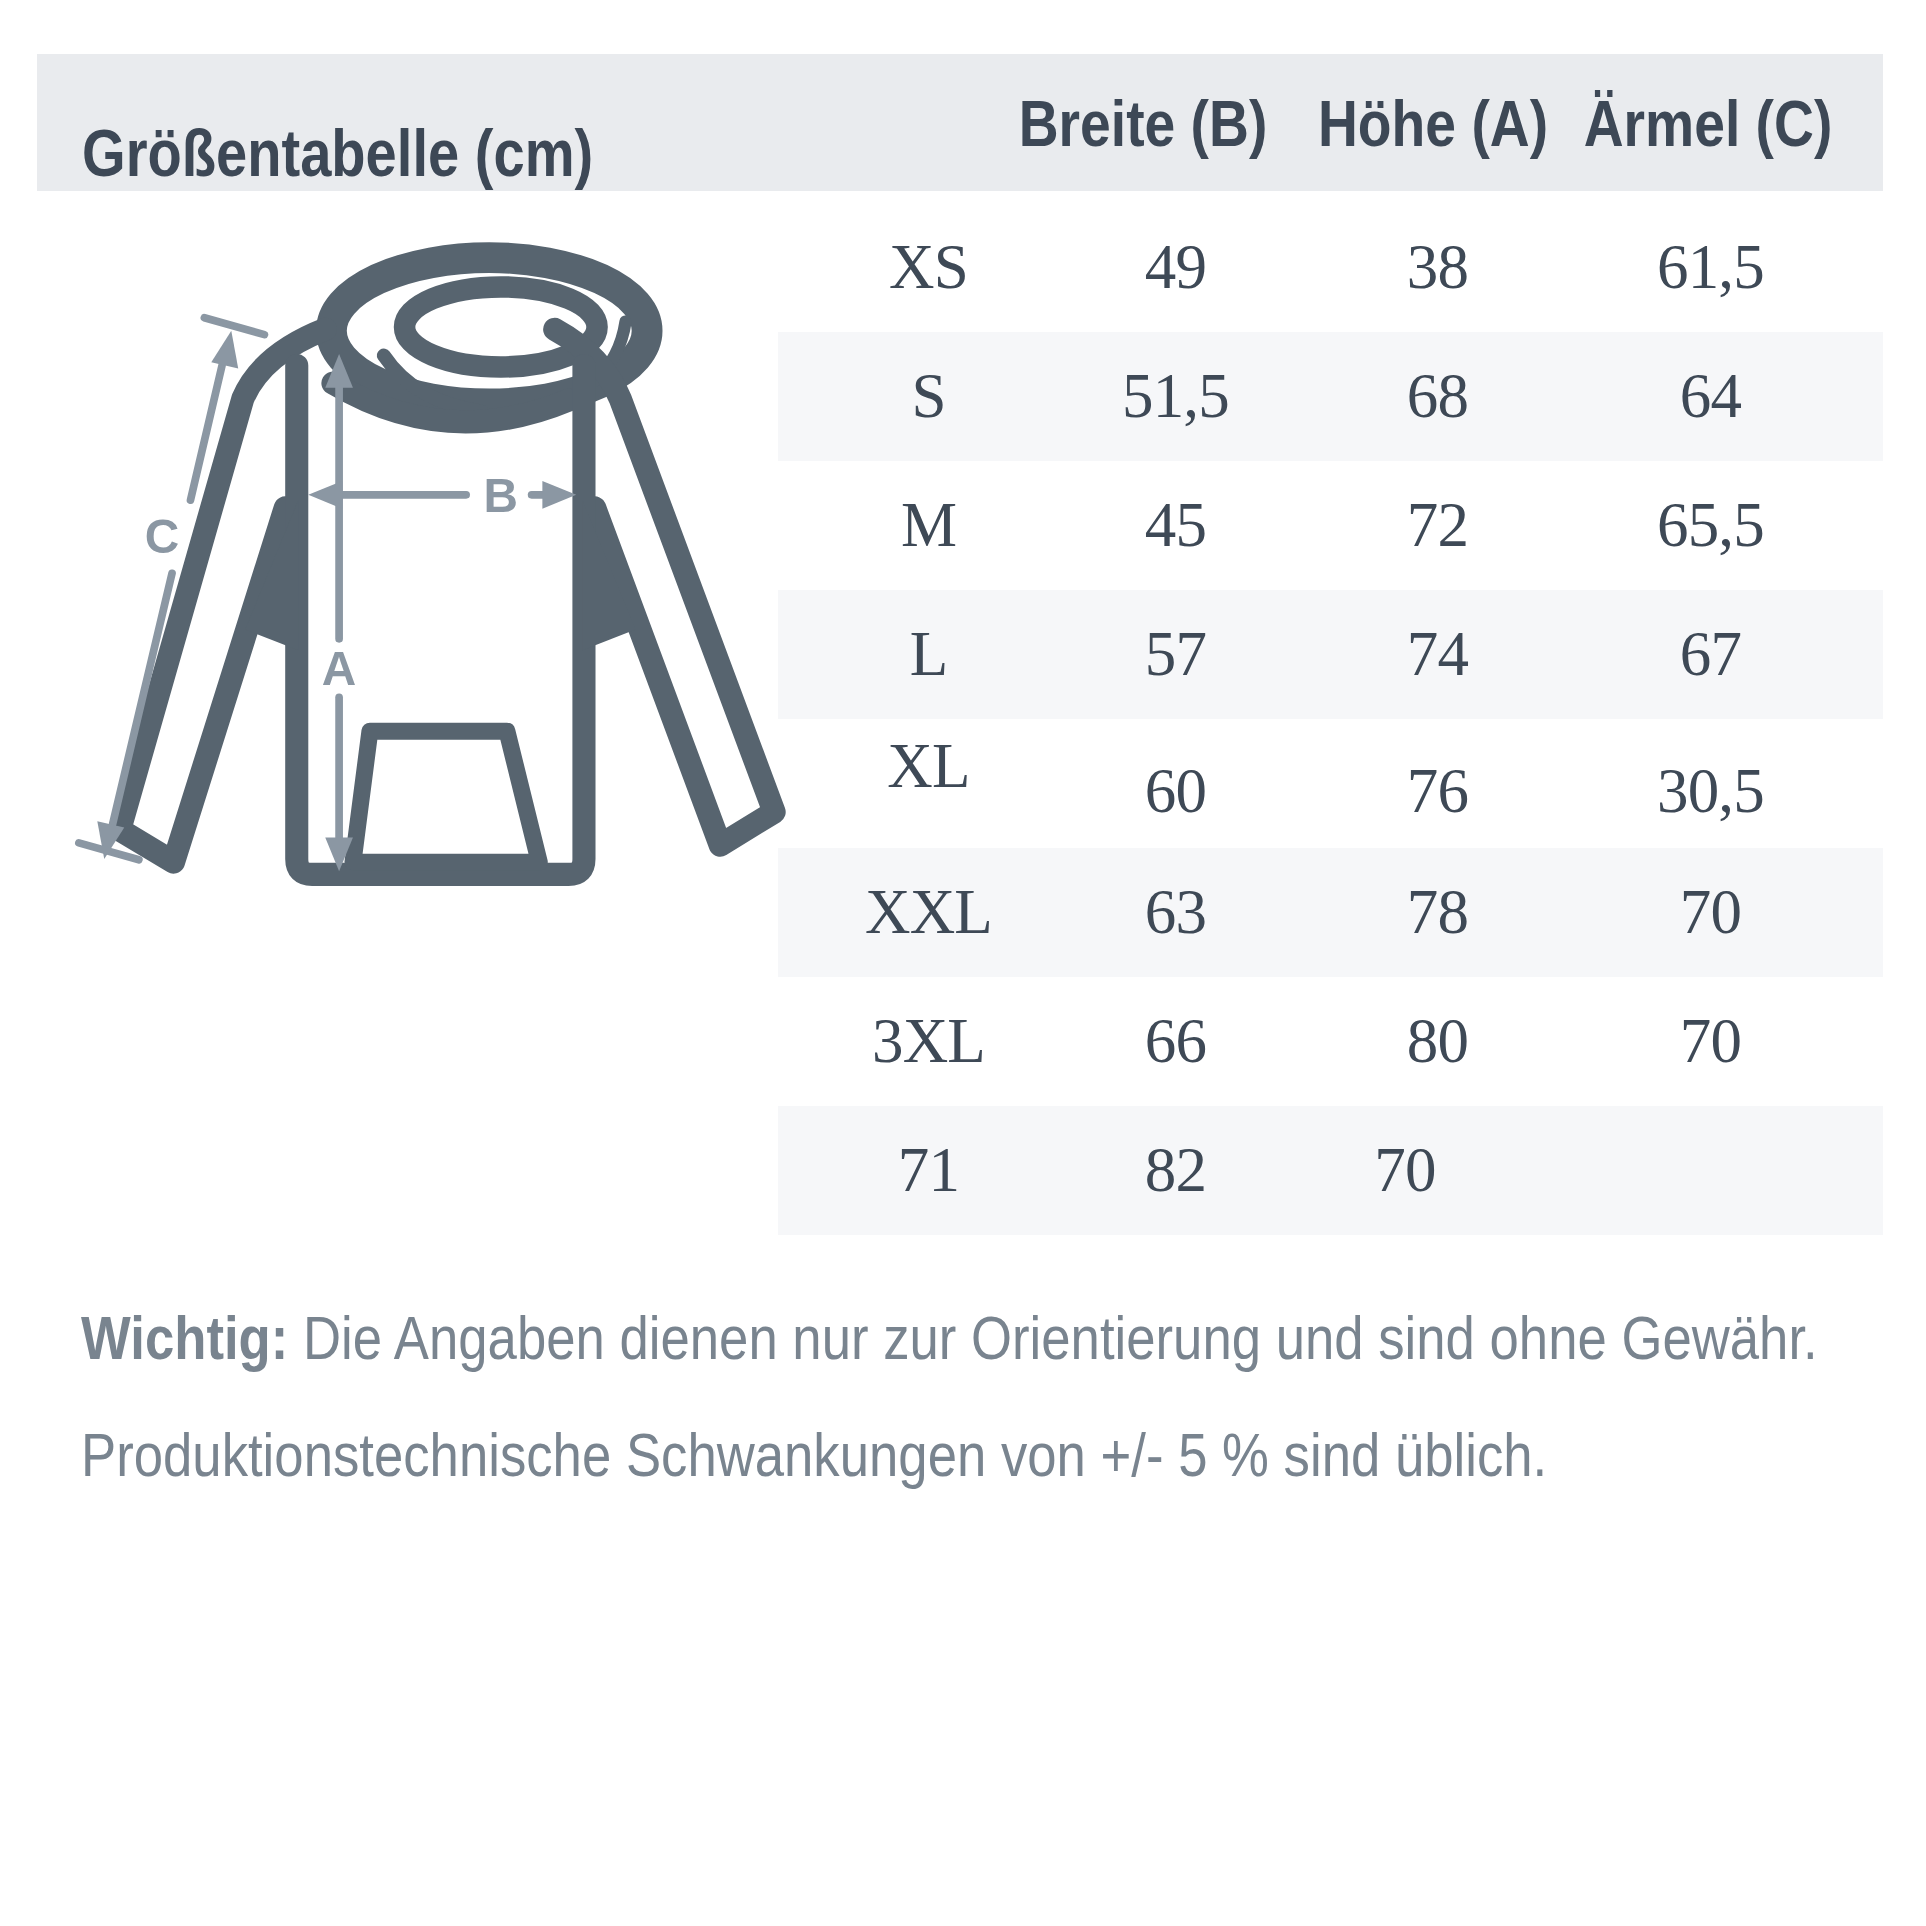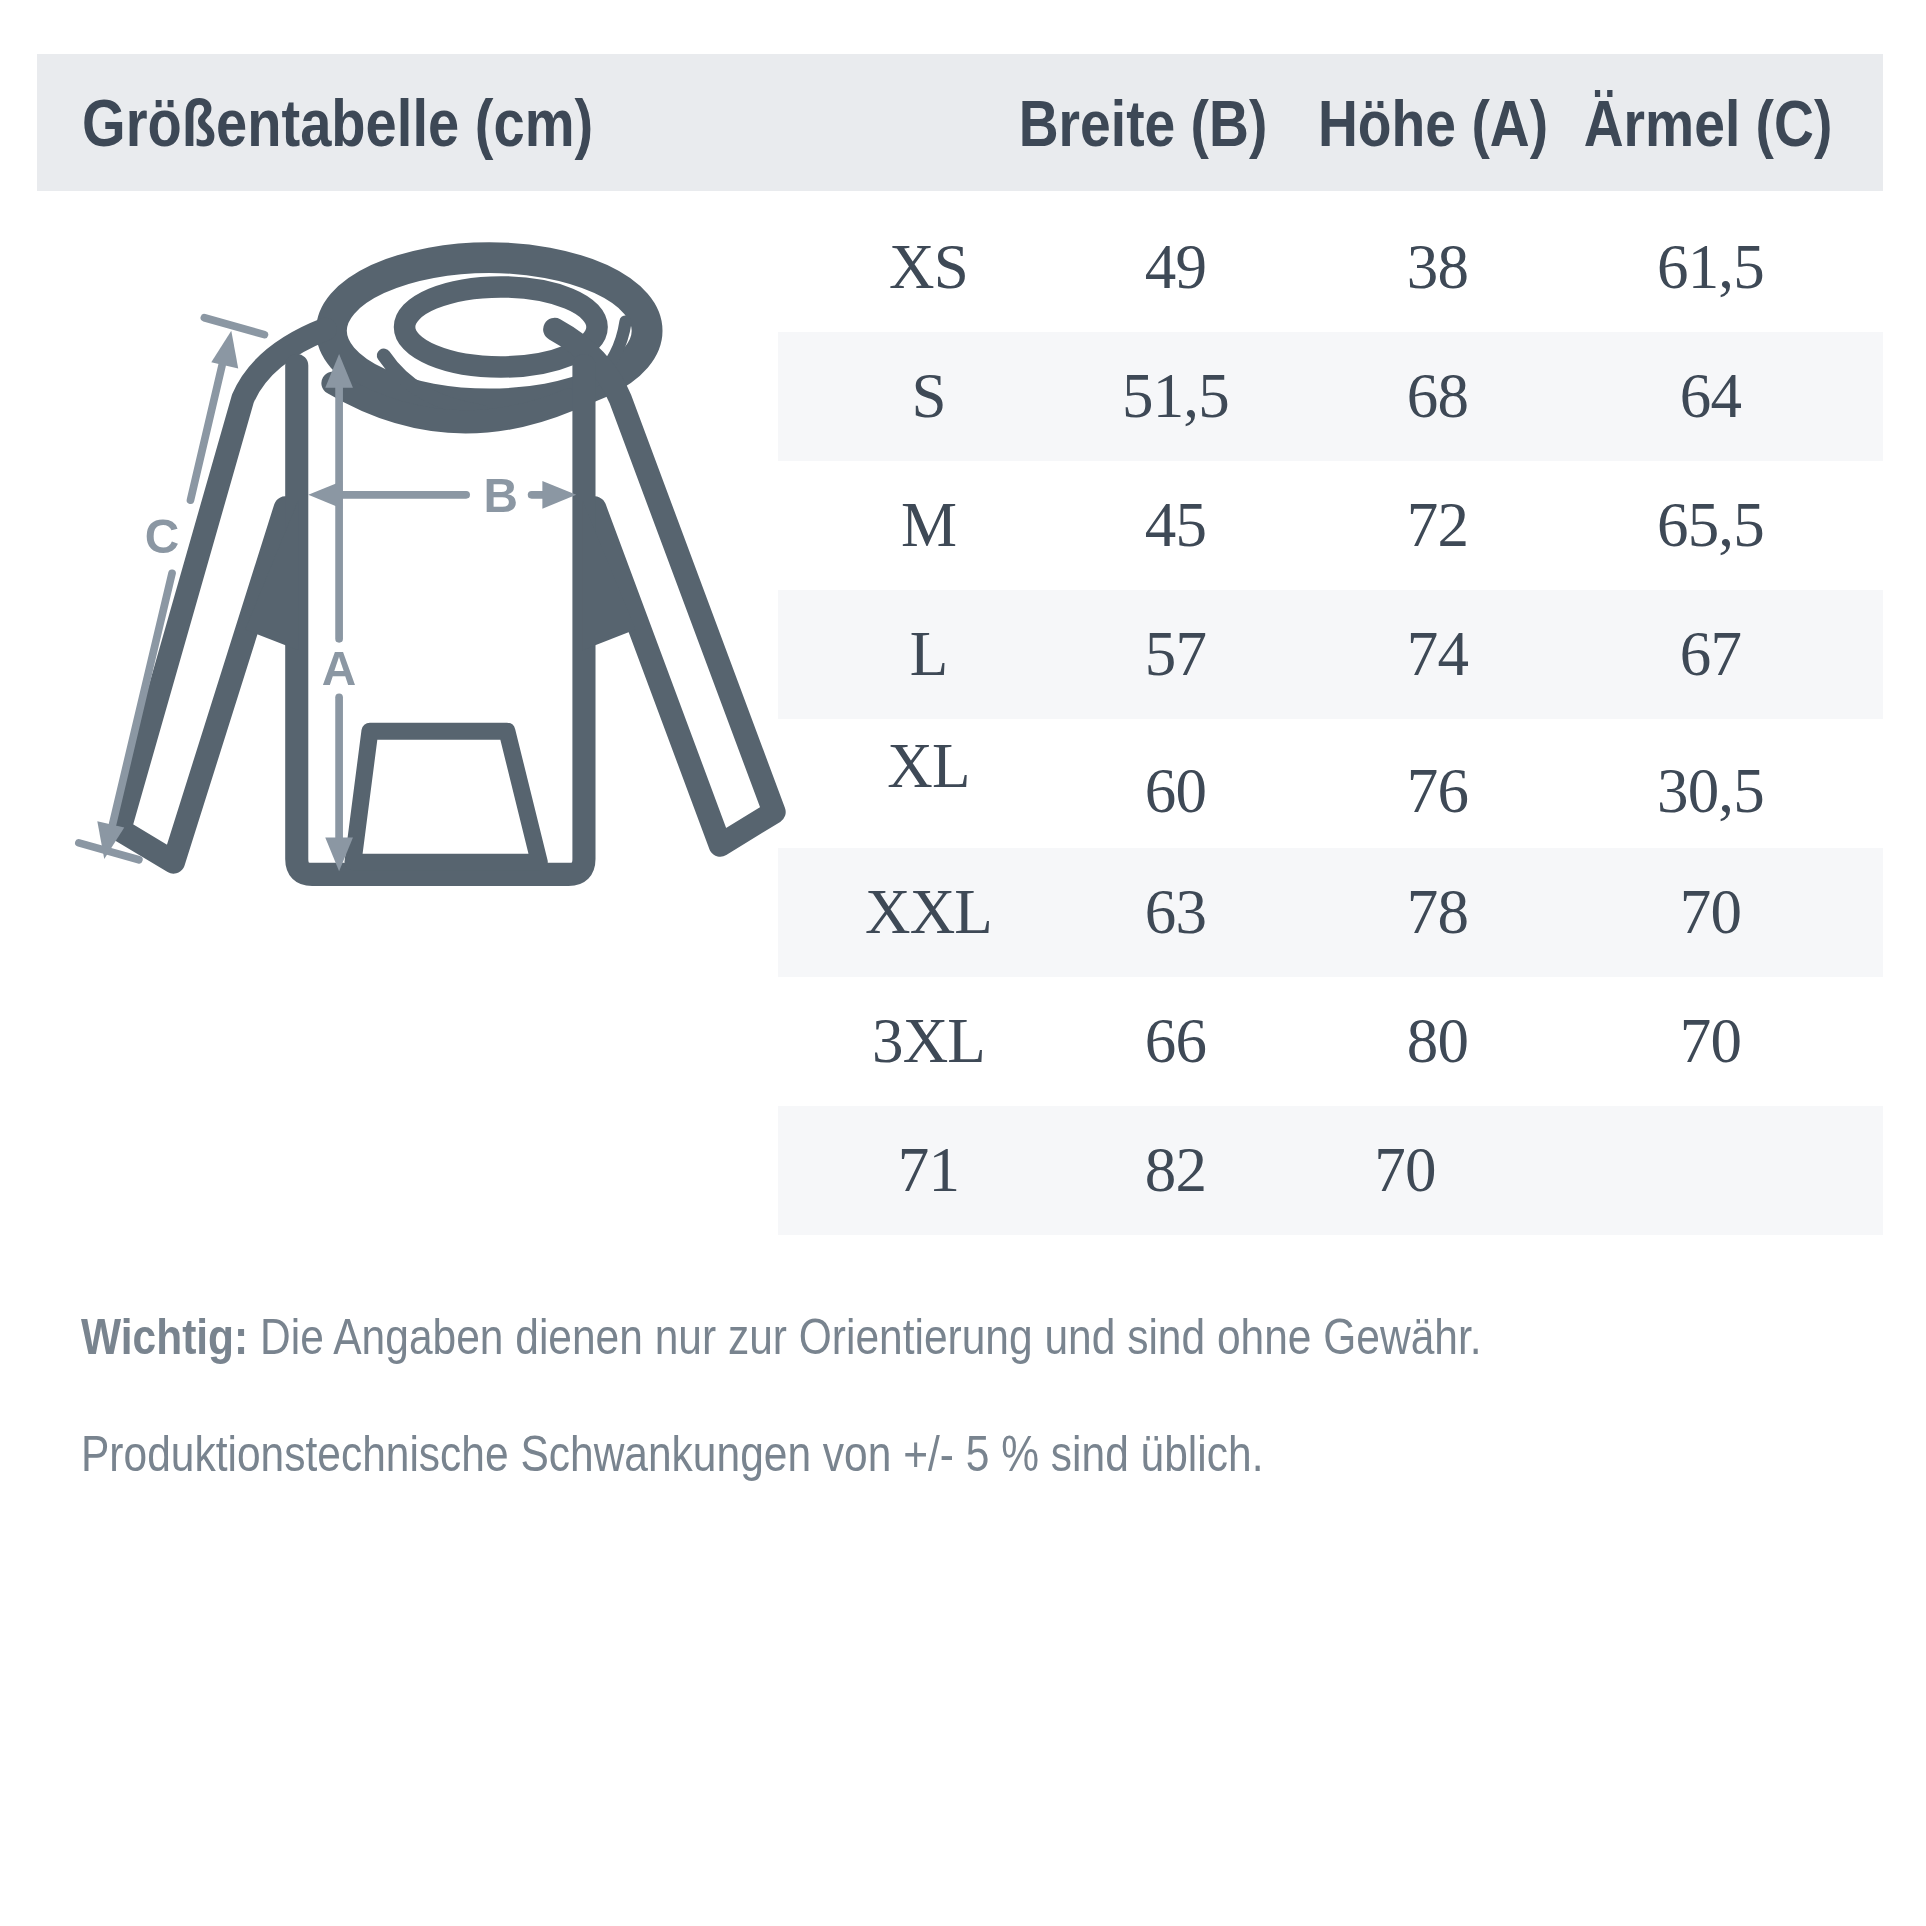--- a/index.html
+++ b/index.html
@@ -12,21 +12,21 @@
     font-family: "Liberation Sans", sans-serif;
     color: #3e4956;
   }
   
   .header-band {
     position: absolute;
     left: 37px; top: 54px;
     width: 1846px; height: 137px;
     background: #e9ebee;
     display: flex;
-    align-items: center;
+    align-items: flex-end;
   }
   .page-title {
     display: inline-block;
     margin-left: 45px;
     font-size: 66px;
     font-weight: bold;
     color: #3d4856;
     transform: scaleX(0.85);
     transform-origin: left center;
     white-space: nowrap;
@@ -85,21 +85,21 @@
     font-size: 62px;
     font-weight: bold;
     fill: #8b97a3;
   }
 
   
   .note {
     position: absolute;
     left: 81px; top: 1279px;
     width: 1811px;
-    font-size: 50px;
+    font-size: 62px;
     line-height: 117px;
     color: #79848f;
     white-space: nowrap;
   }
   .note .line {
     display: inline-block;
     transform: scaleX(0.85);
     transform-origin: left center;
   }
   .note b { font-weight: bold; color: #79848f; }

